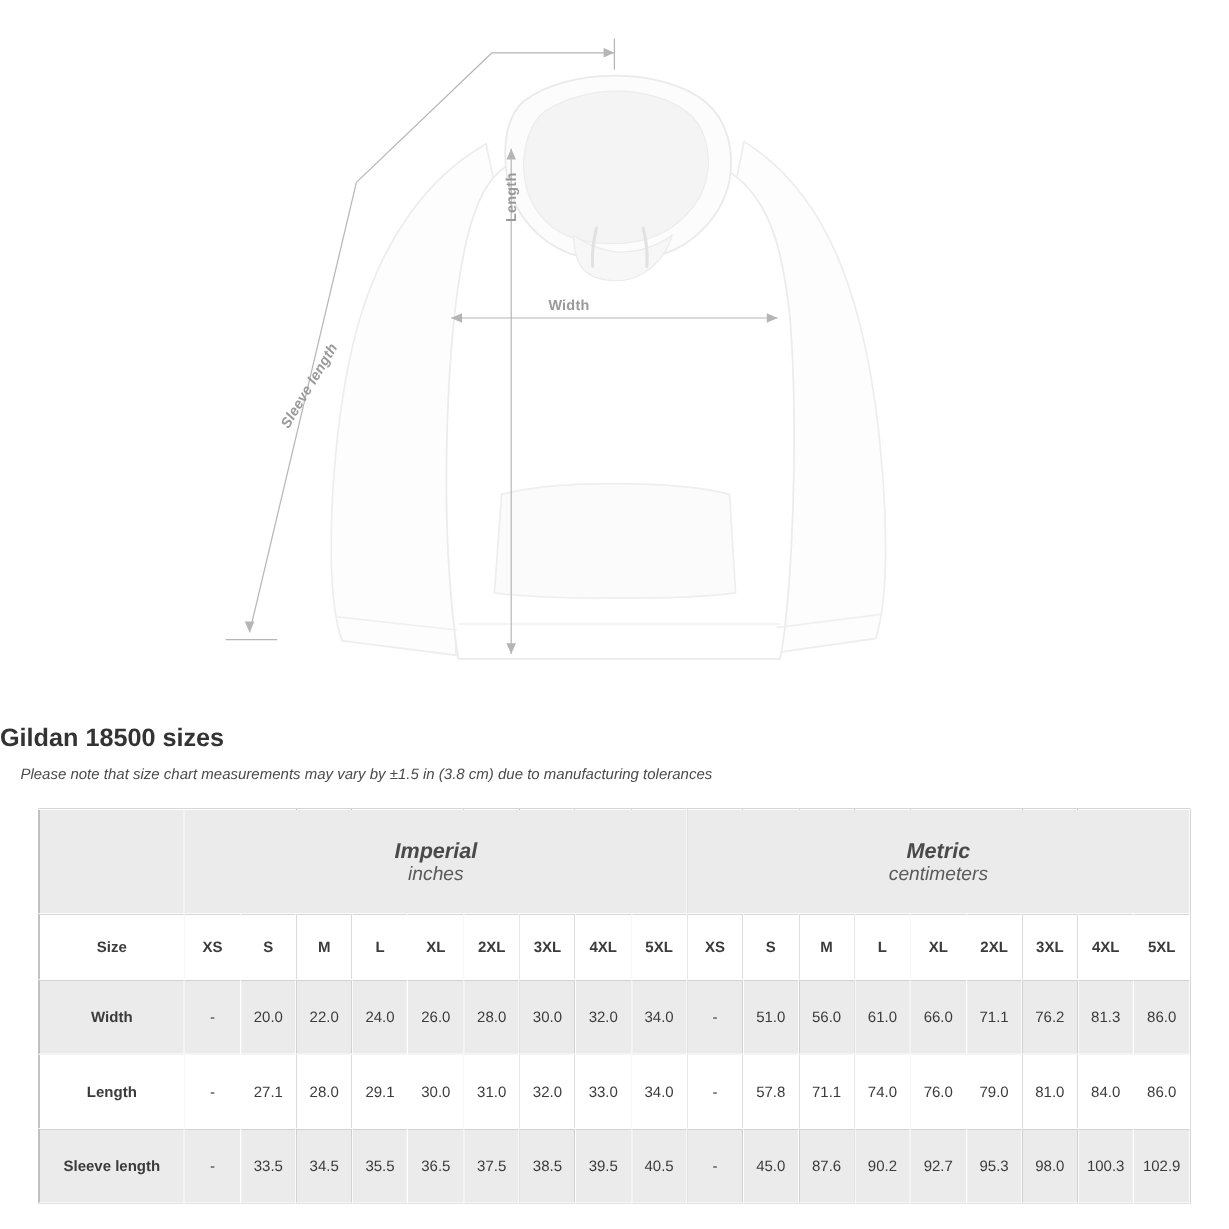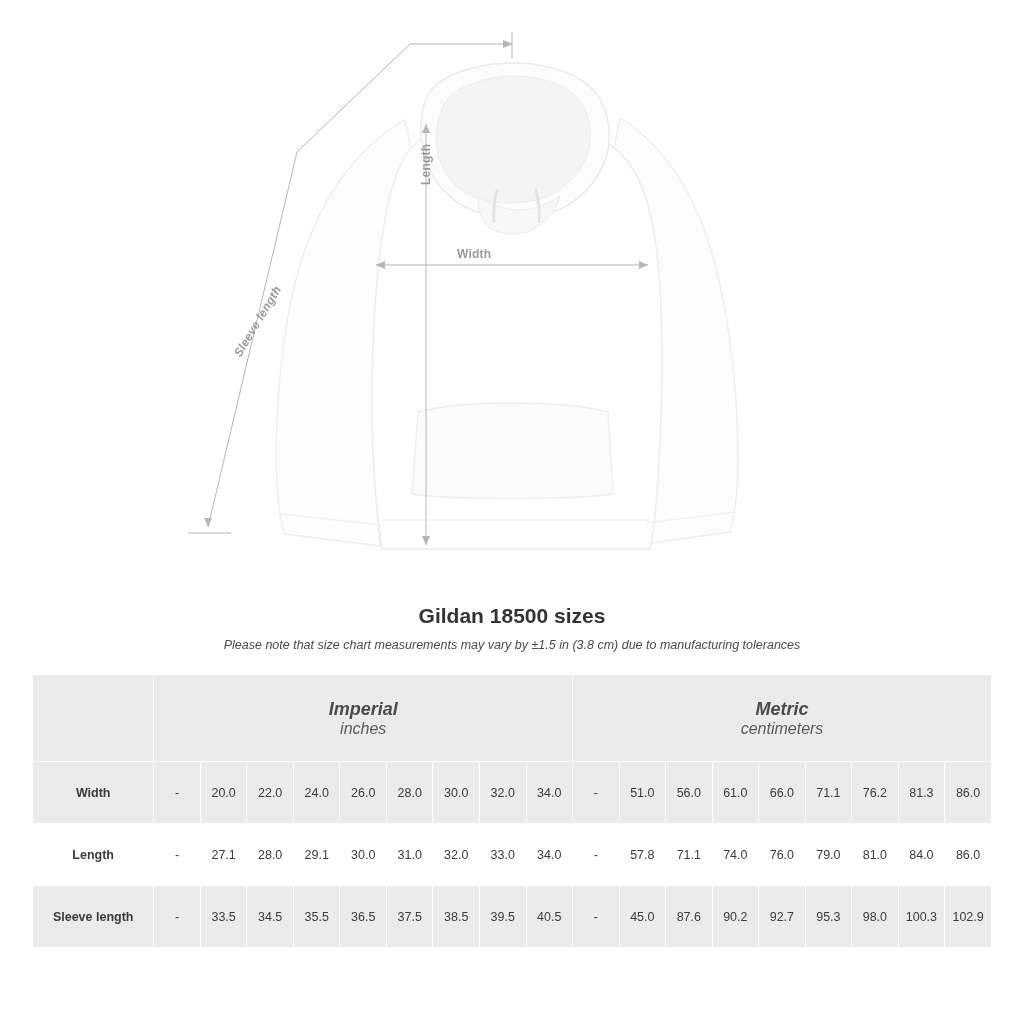--- a/index.html
+++ b/index.html
@@ -52,34 +52,35 @@
   .label-sleeve {
     left: 231px;
     top: 352px;
     transform: rotate(-59deg);
     transform-origin: left top;
     font-style: italic;
   }
 
   
   .title-block {
-    text-align: center;
+    text-align: left;
     margin-top: 24px;
   }
   .chart-title {
     font-size: 21px;
     font-weight: bold;
     color: #333333;
     margin: 0 0 10px 0;
   }
   .chart-note {
     font-size: 12.5px;
     font-style: italic;
     color: #4a4a4a;
     margin: 0;
+    padding-left: 17px;
   }
 
   
   .table-wrap {
     margin: 22px 32px 0 32px;
   }
   table.size-table {
     border-collapse: collapse;
     width: 960px;
     table-layout: fixed;
@@ -238,20 +239,41 @@
           <td class="unit-cell" colspan="9">
             <div class="unit-name">Imperial</div>
             <div class="unit-sub">inches</div>
           </td>
           <td class="unit-cell" colspan="9">
             <div class="unit-name">Metric</div>
             <div class="unit-sub">centimeters</div>
           </td>
         </tr>
 
+        <tr class="hdr-row">
+          <td class="rowlabel">Size</td>
+          <td>XS</td>
+          <td>S</td>
+          <td>M</td>
+          <td>L</td>
+          <td>XL</td>
+          <td>2XL</td>
+          <td>3XL</td>
+          <td>4XL</td>
+          <td>5XL</td>
+          <td>XS</td>
+          <td>S</td>
+          <td>M</td>
+          <td>L</td>
+          <td>XL</td>
+          <td>2XL</td>
+          <td>3XL</td>
+          <td>4XL</td>
+          <td>5XL</td>
+        </tr>
 
         <tr class="band band-shaded">
           <td class="rowlabel">Width</td>
           <td class="val">-</td>
           <td class="val">20.0</td>
           <td class="val">22.0</td>
           <td class="val">24.0</td>
           <td class="val">26.0</td>
           <td class="val">28.0</td>
           <td class="val">30.0</td>

